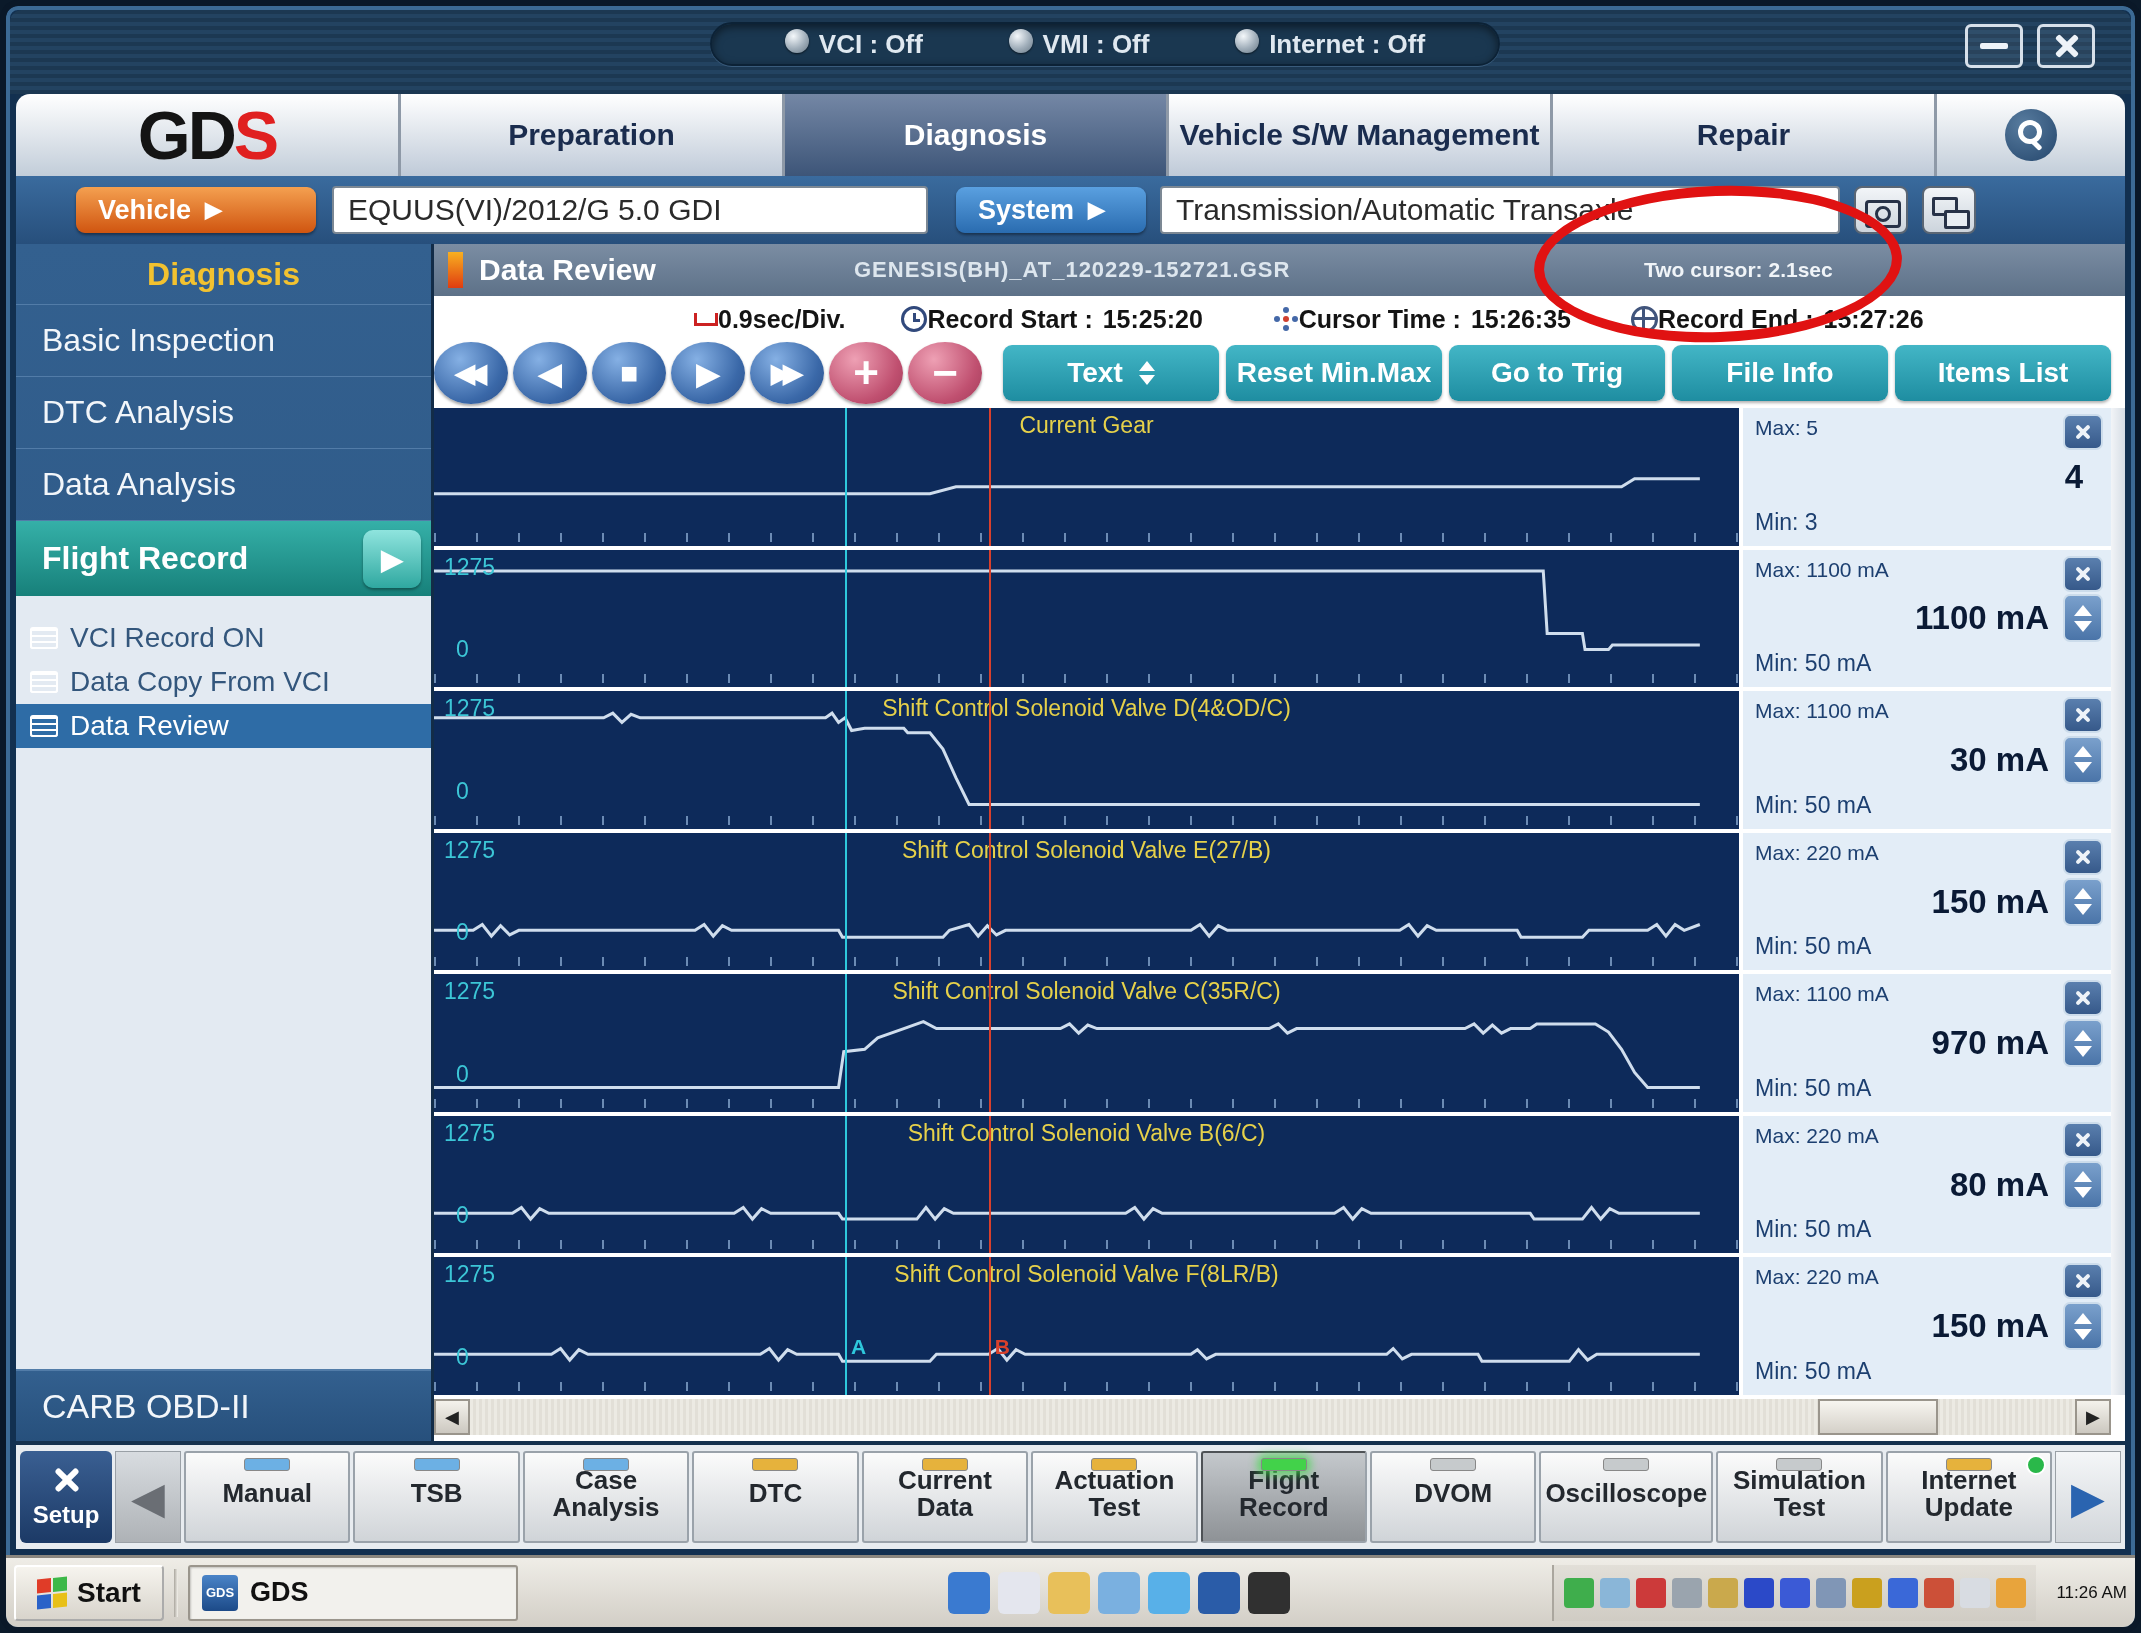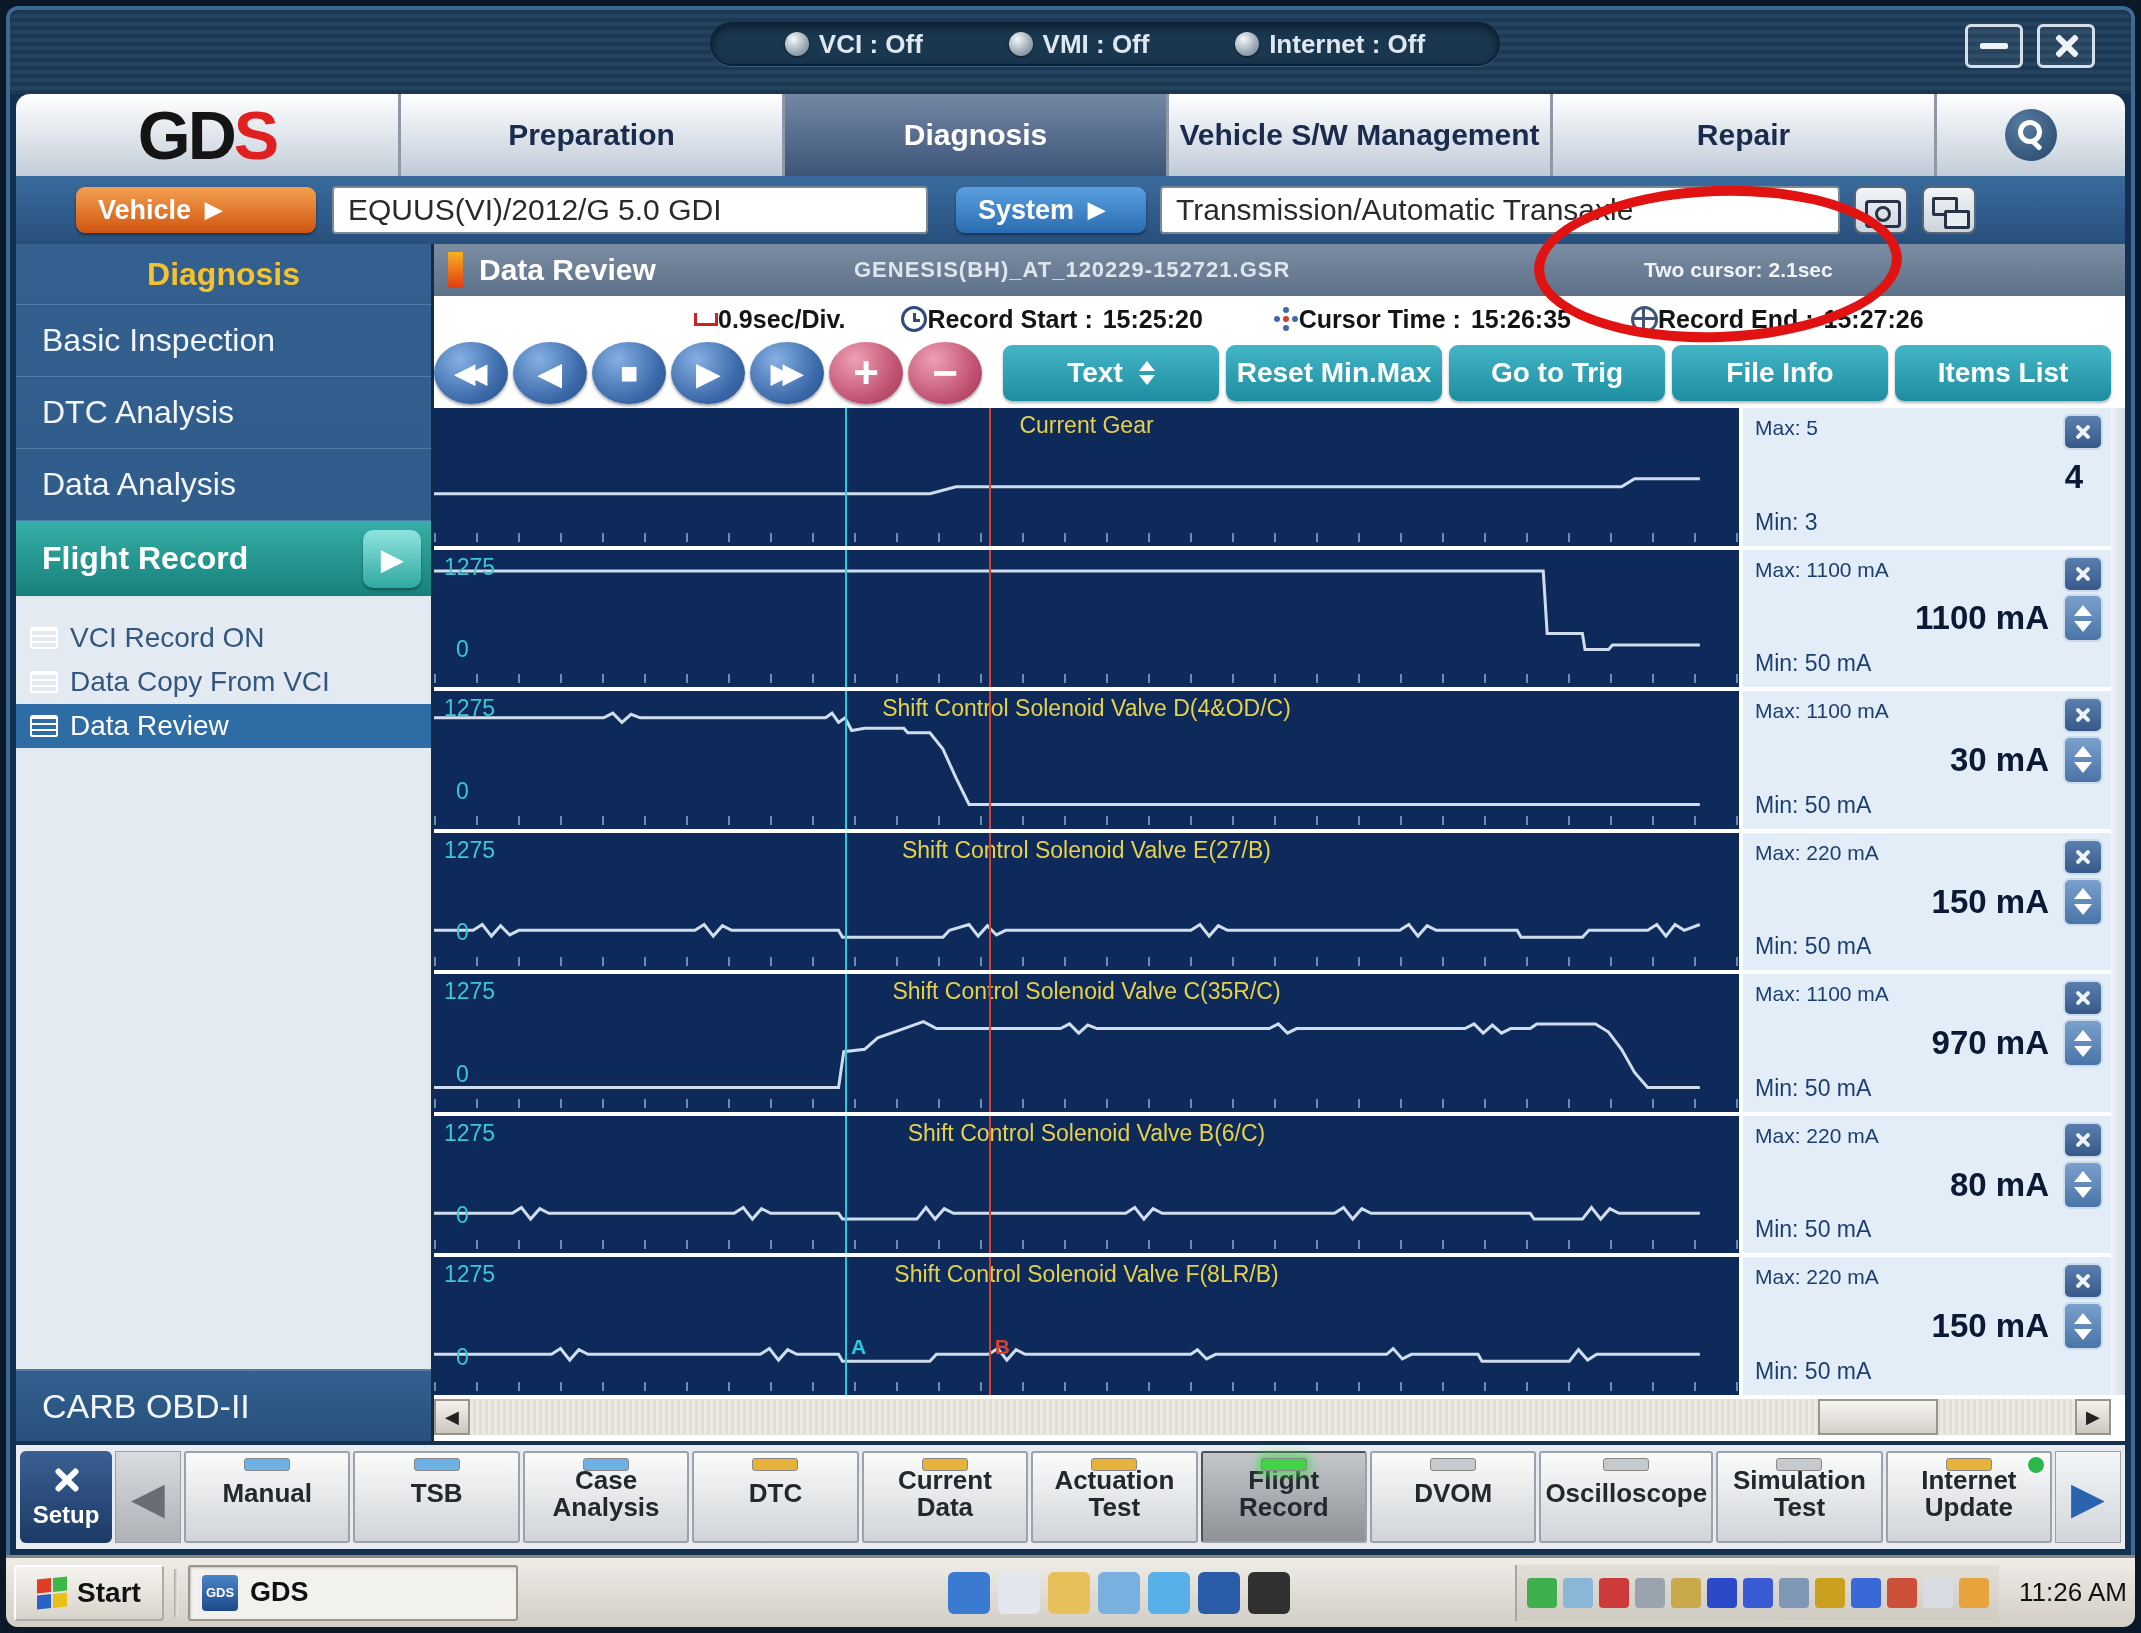--- a/index.html
+++ b/index.html
@@ -6,21 +6,21 @@
   html,body { width:2141px; height:1633px; background:#0b1a2a; overflow:hidden; }
   .window { position:absolute; inset:0; background:#123050; border:6px solid #0a1828; border-radius:18px;
             box-shadow:inset 0 0 0 4px #3c6a94; overflow:hidden; }
 
   
   .titlebar { position:absolute; left:4px; right:4px; top:4px; height:84px;
               background:repeating-linear-gradient(0deg,#1c3852 0 4px,#234361 4px 8px); border-radius:12px 12px 0 0; }
   .status-pill { position:absolute; left:700px; top:12px; width:790px; height:44px; border-radius:24px;
                  background:#1a3750; border:2px solid #0c2236; box-shadow:inset 0 3px 8px rgba(0,0,0,.5), 0 1px 0 #3a5c7c;
                  display:flex; align-items:center; justify-content:space-around; padding:0 30px; }
-  .status-item { display:flex; align-items:center; gap:10px; color:#dfe8f0; font-size:26px; font-weight:bold; }
+  .status-item { display:flex; align-items:flex-start; gap:10px; color:#dfe8f0; font-size:26px; font-weight:bold; }
   .orb { width:24px; height:24px; border-radius:50%;
          background:radial-gradient(circle at 35% 30%, #f4f8fb, #9fadb9 55%, #687885); box-shadow:0 1px 2px rgba(0,0,0,.6); }
   .winbtns { position:absolute; right:36px; top:14px; display:flex; gap:14px; }
   .winbtn { width:58px; height:44px; border:3px solid #d7e0ea; border-radius:6px; background:rgba(255,255,255,.06);
             display:flex; align-items:center; justify-content:center; }
   .glyph-min { width:28px; height:6px; background:#eef3f8; border-radius:2px; }
   .xglyph { position:relative; width:28px; height:28px; }
   .xglyph::before,.xglyph::after { content:""; position:absolute; left:12px; top:0; width:6px; height:28px; background:#eef3f8; border-radius:2px; }
   .xglyph::before { transform:rotate(45deg); } .xglyph::after { transform:rotate(-45deg); }
 
@@ -186,21 +186,21 @@
   .taskbtn { width:330px; height:56px; background:#f2f1ed; border:2px solid #9a958c; border-radius:3px;
              display:flex; align-items:center; gap:12px; padding:0 12px; box-shadow:inset 1px 1px 2px rgba(0,0,0,.2); }
   .gds-ico { width:36px; height:36px; border-radius:4px; background:linear-gradient(#4a84c8,#1c4a88);
              color:#fff; font-size:13px; font-weight:bold; display:flex; align-items:center; justify-content:center; }
   .taskbtn span { font-size:27px; font-weight:bold; color:#111; }
   .qlwrap { display:flex; gap:8px; margin-left:420px; }
   .ql { width:42px; height:42px; border-radius:6px; }
   .tray { margin-left:auto; display:flex; align-items:center; gap:6px; background:linear-gradient(#e2dfd8,#d0ccc4);
           border-left:2px solid #aaa69e; padding:0 10px; height:56px; }
   .tico { width:30px; height:30px; border-radius:4px; }
-  .clock { font-size:26px; color:#111; margin-left:10px; white-space:nowrap; }
+  .clock { font-size:17px; color:#111; margin-left:10px; white-space:nowrap; }
 
   
   .annotation { position:absolute; left:1528px; top:180px; width:368px; height:156px; border:10px solid #e01212;
                 border-radius:50%; z-index:60; pointer-events:none; transform:rotate(-2deg); }
 </style>
 </head>
 <body>
 
 <div class="window">
 

